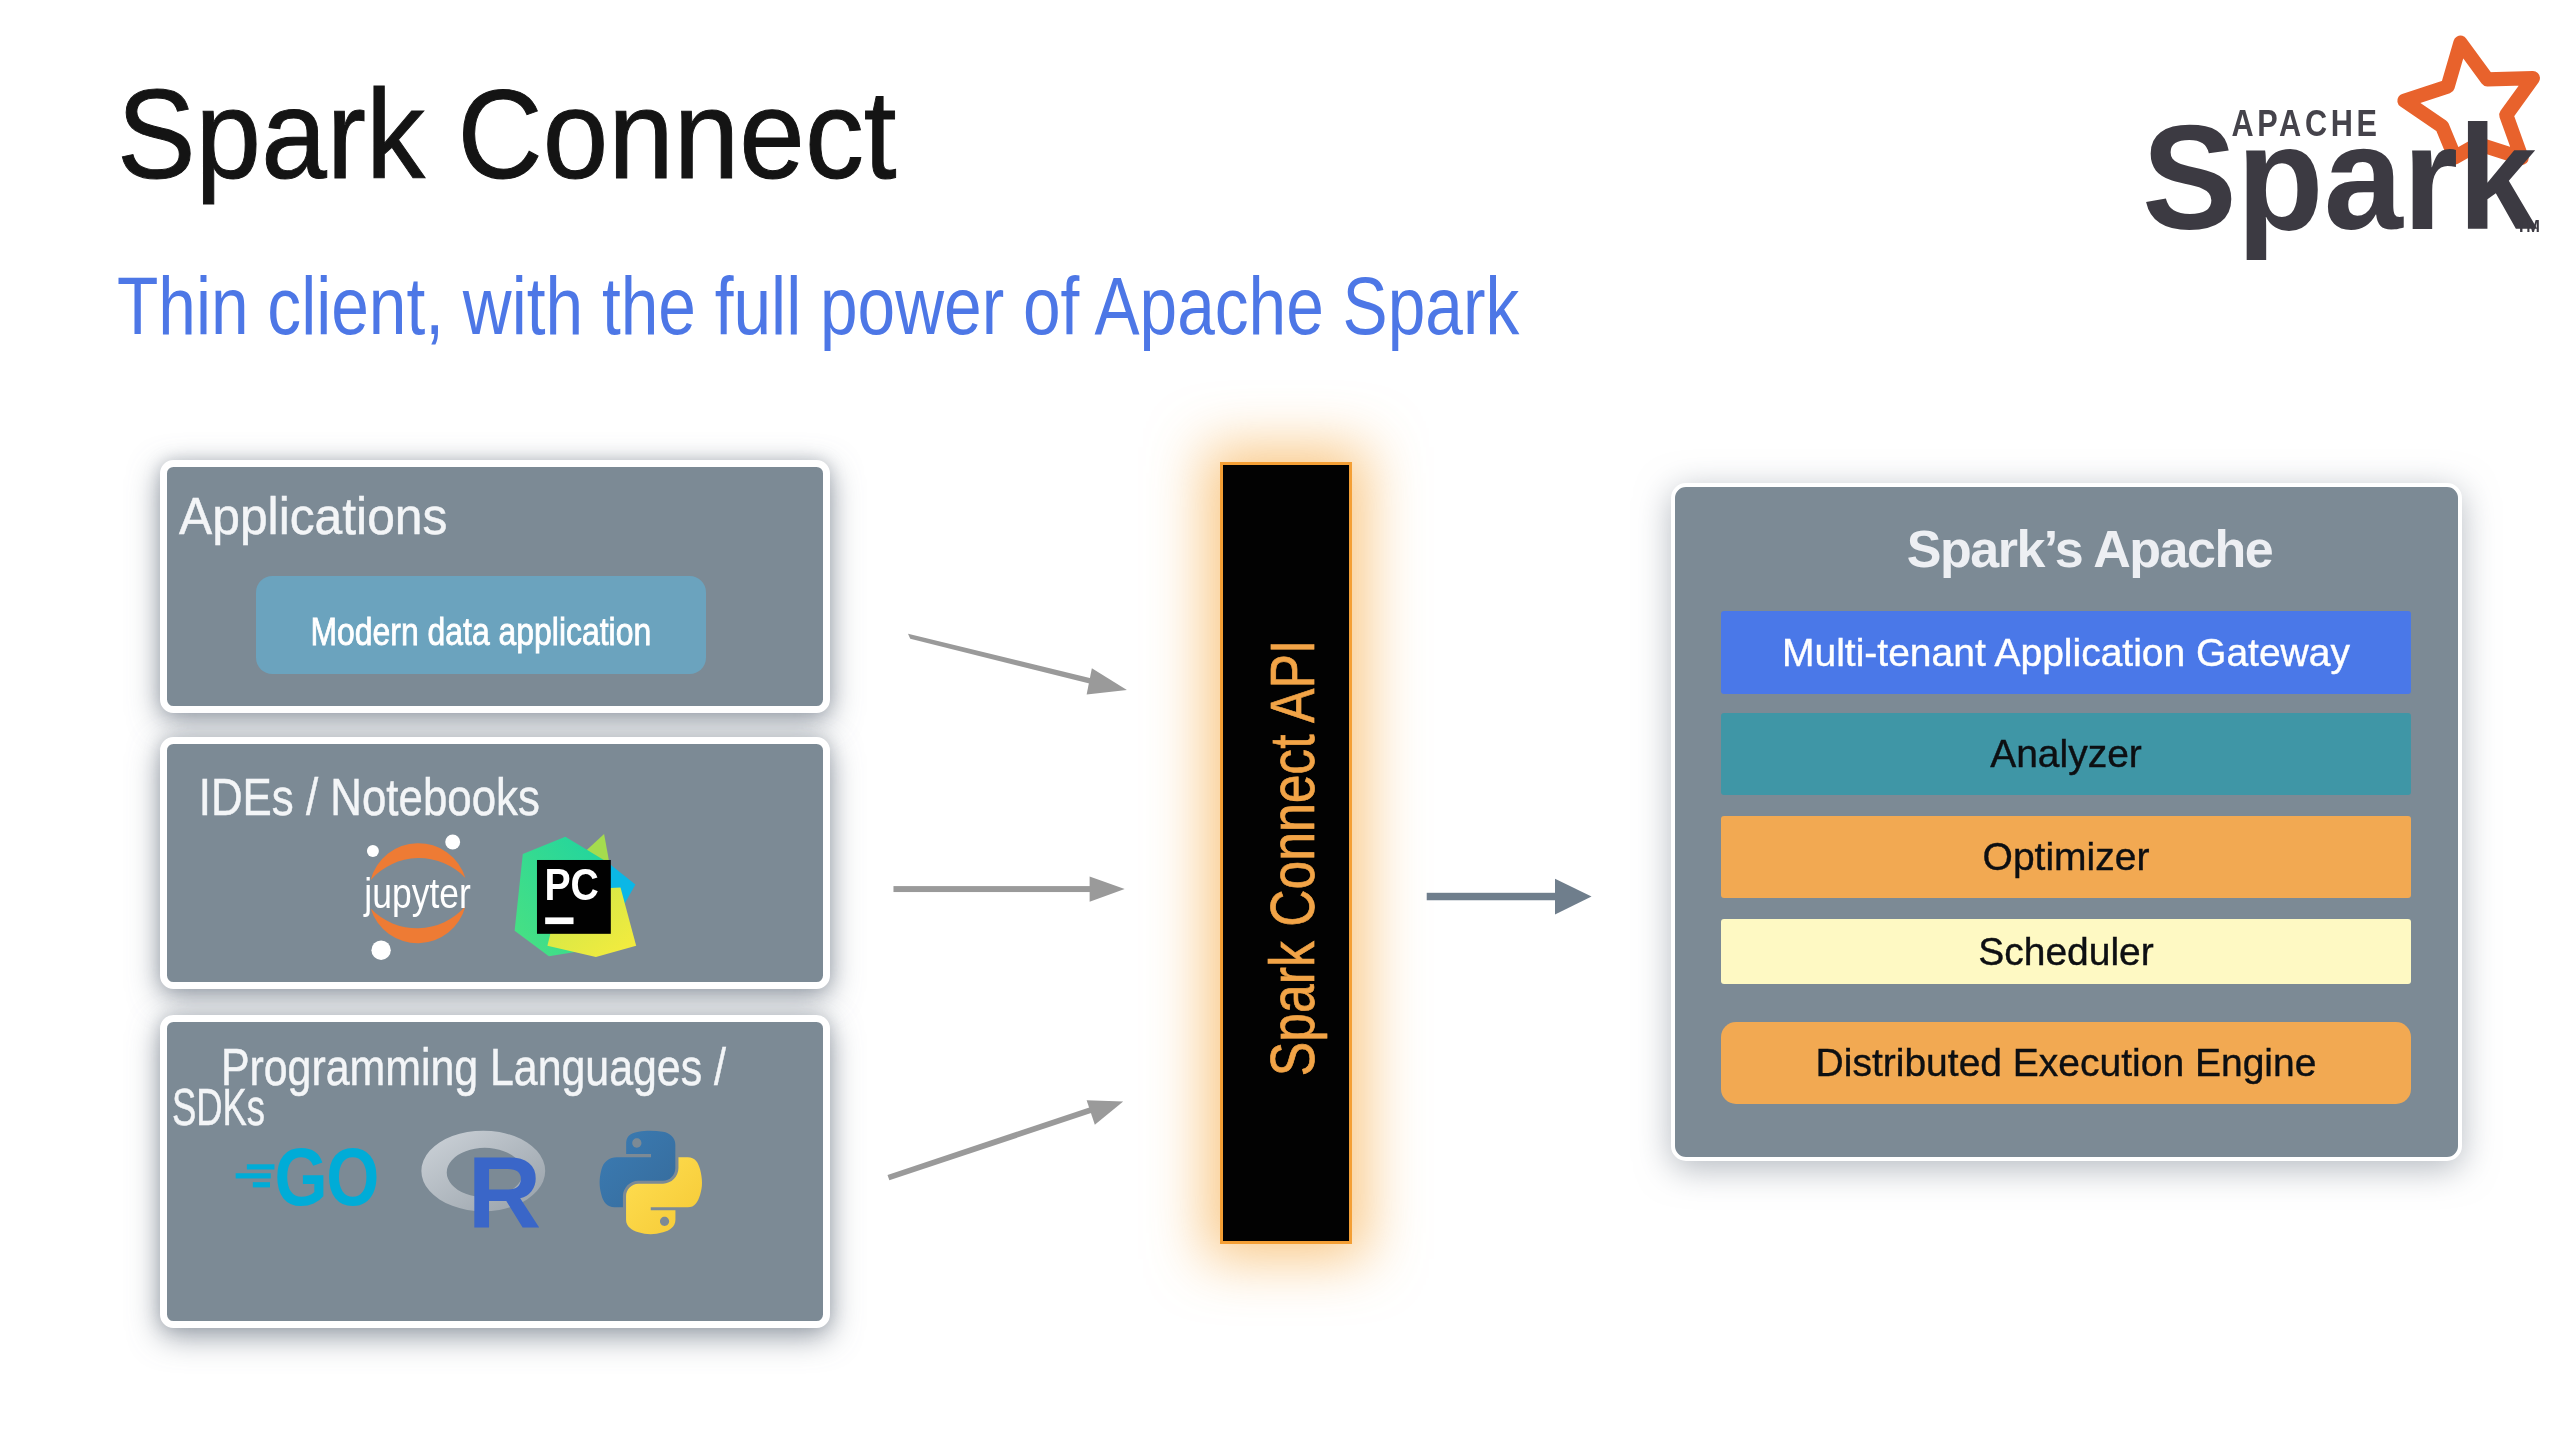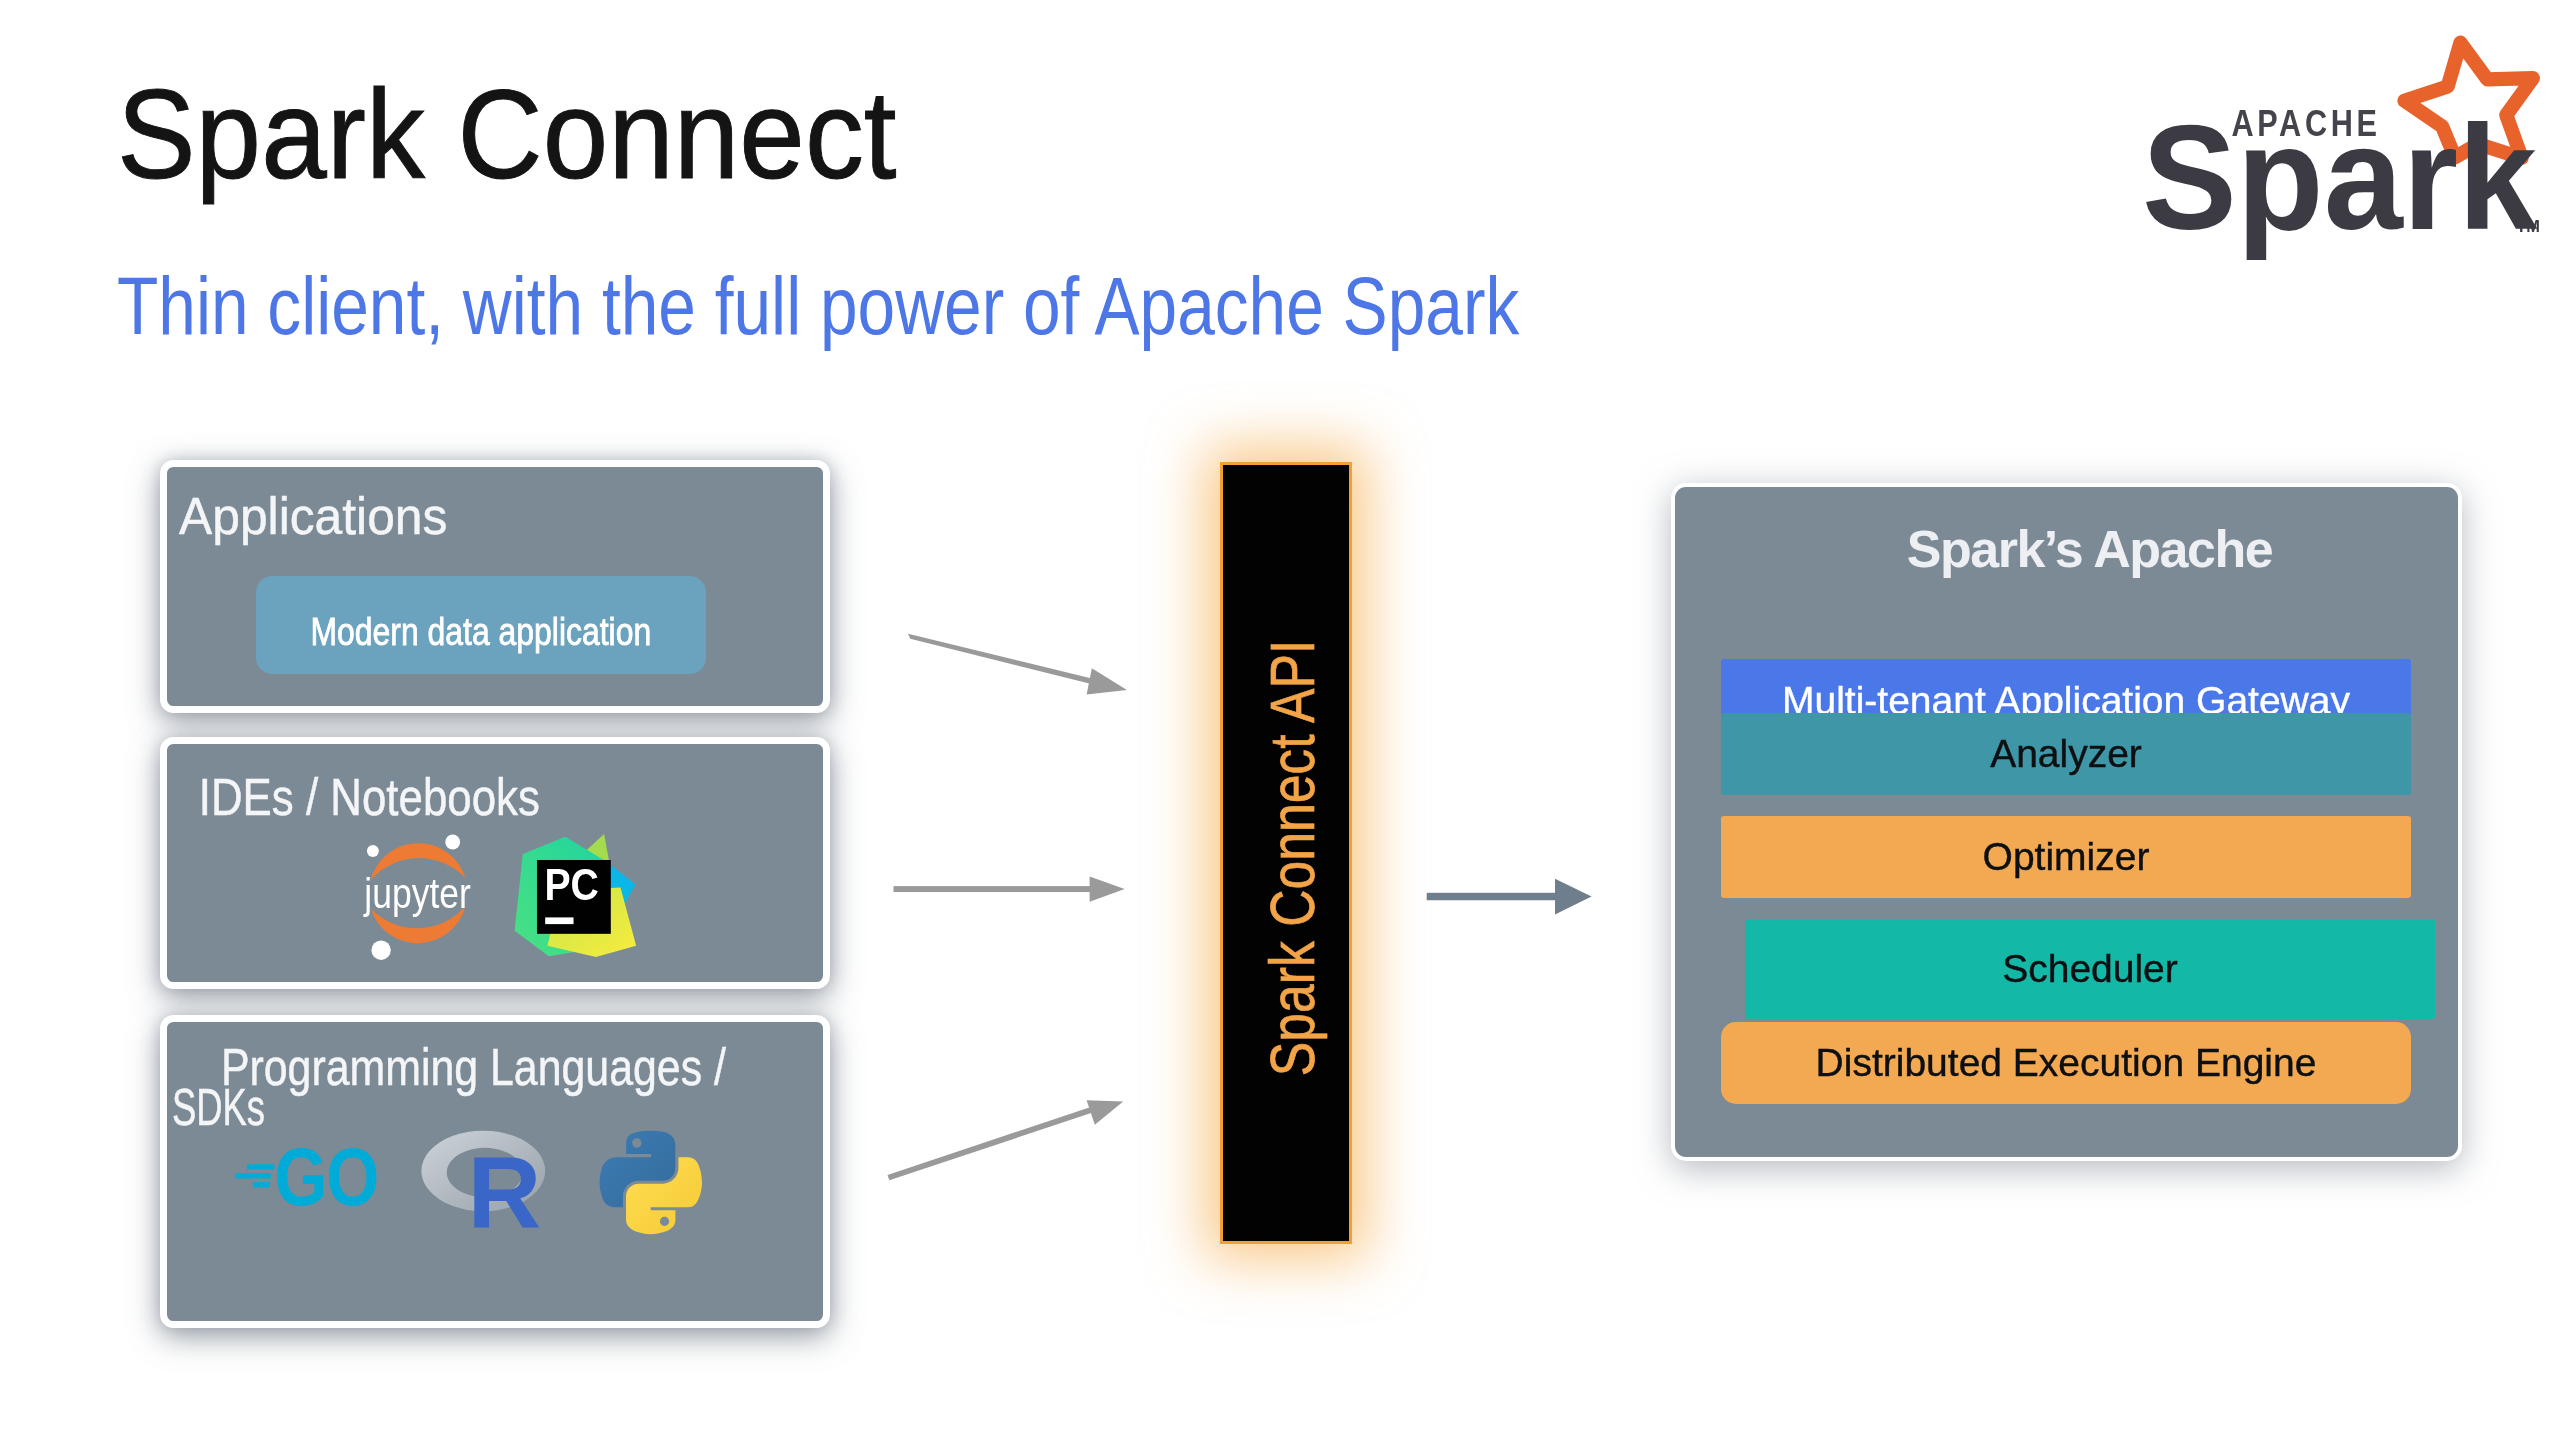--- a/index.html
+++ b/index.html
@@ -26,24 +26,24 @@
   #blackbox span{display:block;transform:rotate(-90deg) scaleX(0.82) translate(-6px,6px);
        color:#F2A447;font-size:63px;font-weight:400;-webkit-text-stroke:0.7px #F2A447;white-space:nowrap;}
   #rbox{left:1671px;top:483px;width:791px;height:678px;background:#7C8A95;
        border:4.5px solid #ffffff;border-radius:15px;box-sizing:border-box;
        box-shadow:0 7.5px 34px rgba(120,130,142,.55);}
   #rtitle{left:1694px;top:523px;width:791px;text-align:center;line-height:1;
        color:#EDEFF3;font-size:52px;font-weight:700;letter-spacing:-1.5px;}
   .row{left:1721px;width:690px;border-radius:3px;display:flex;align-items:center;
        justify-content:center;font-size:39px;font-weight:400;color:#0D0F12;
        -webkit-text-stroke:0.4px currentColor;}
-  #r1{top:611px;height:83px;background:#4A78E8;color:#fff;margin-top:48px;}
+  #r1{top:611px;height:83px;background:#4A78E8;color:#fff;}
   #r2{top:713px;height:82px;background:#3F96A6;}
   #r3{top:816px;height:82px;background:#F2A952;}
-  #r4{top:919px;height:100px;background:#14b8a6;margin-left:24px;}
+  #r4{top:919px;height:65px;background:#fef9c3;}
   #r5{top:1022px;height:82px;background:#F2A952;border-radius:15px;}
 </style>
 </head>
 <body>
 <div id="title" class="abs">Spark Connect</div>
 <div id="subtitle" class="abs">Thin client, with the full power of Apache Spark</div>
 
 <div id="b1" class="abs gbox">
     <div class="gtitle abs" style="top:23px;left:6px;"><span class="sq" style="transform:scaleX(0.957);">Applications</span></div>
   </div>

